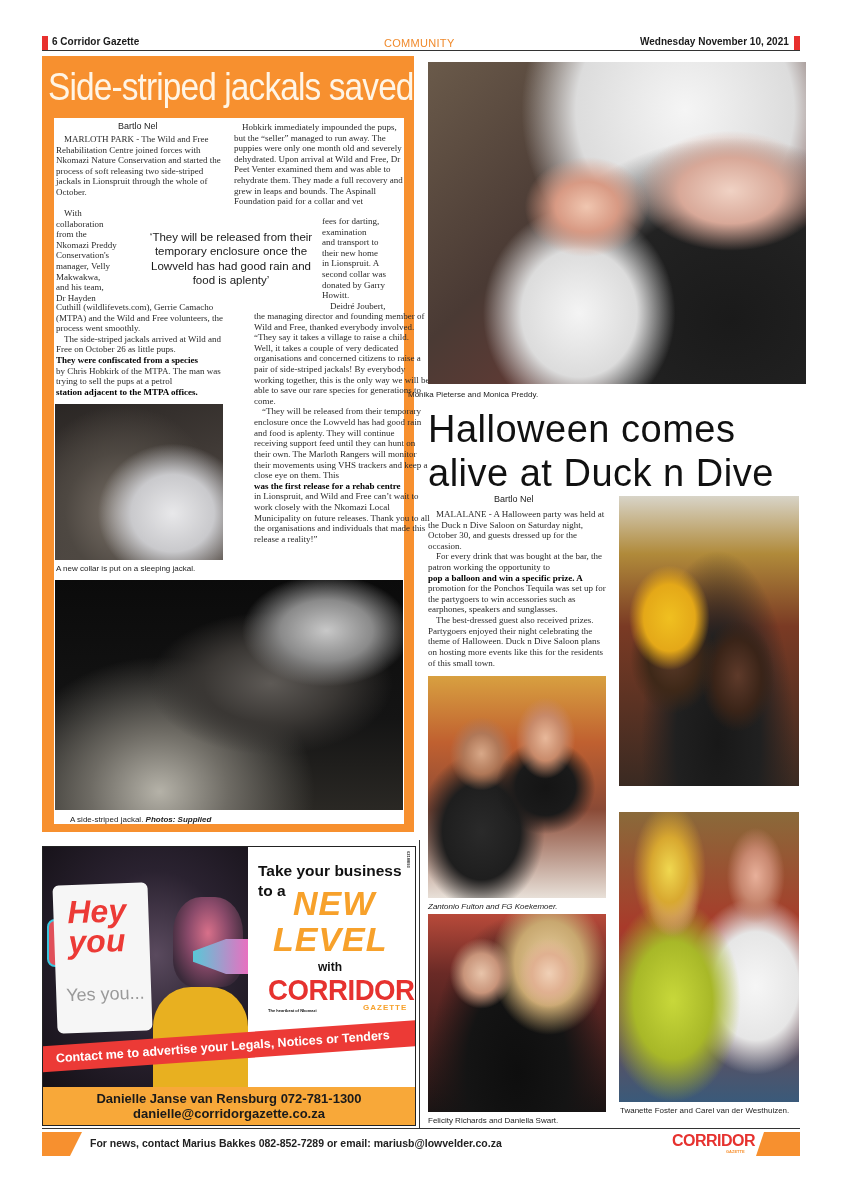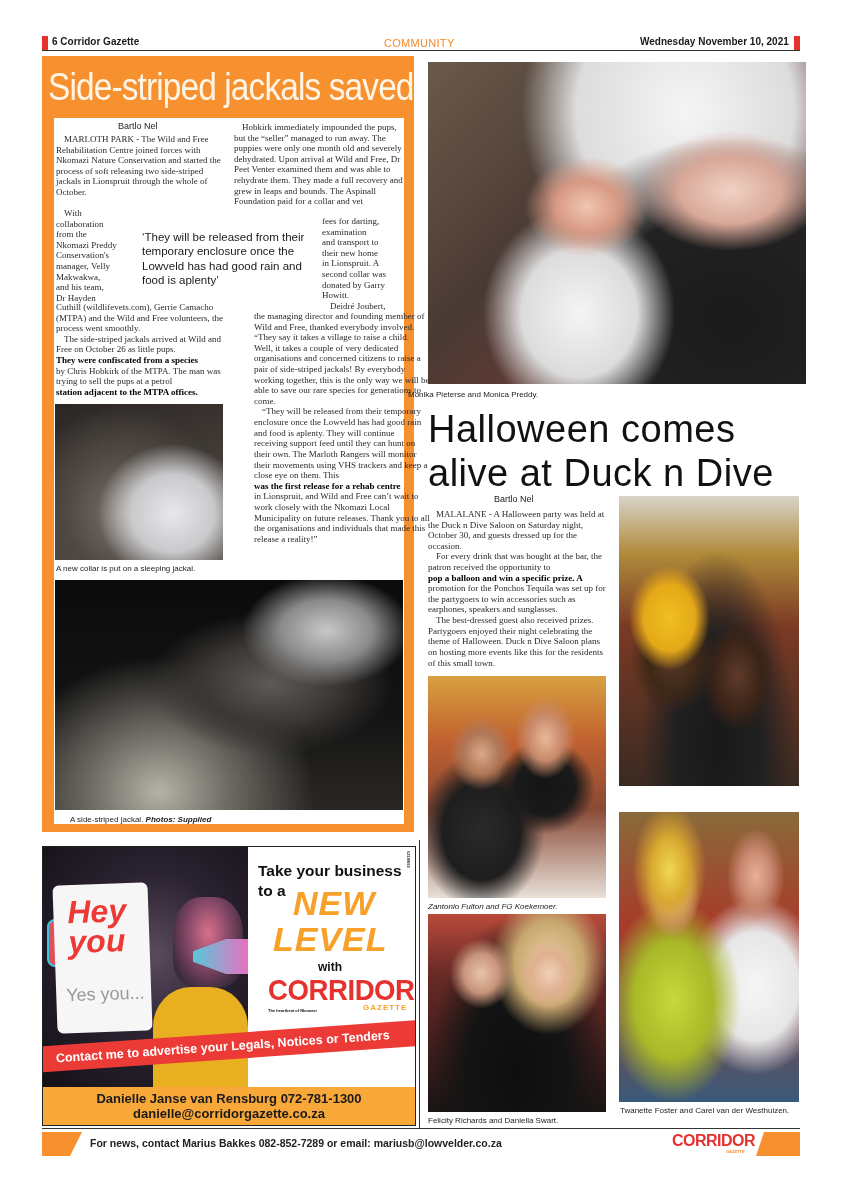--- a/index.html
+++ b/index.html
@@ -19,21 +19,21 @@
   
   .jackal-box { left: 42px; top: 56px; width: 372px; height: 776px; background: #f7902f; }
   .jackal-inner { left: 54px; top: 118px; width: 350px; height: 706px; background: #fff; }
   .jackal-title { left: 48px; top: 66px; font: 38px "Liberation Sans", sans-serif; color: #fff5e6; letter-spacing: -1px; transform: scaleX(0.88); transform-origin: left top; white-space: nowrap; }
 
   .byline { font: 9px "Liberation Sans", sans-serif; color: #222; }
   .body-text { font: 9px/1.18 "Liberation Serif", serif; color: #2a2a2a; text-align: left; }
   .body-text p { text-indent: 8px; }
   .bold-line { font-weight: bold; color: #000; }
 
-  .pullquote { font: 11.5px/1.25 "Liberation Sans", sans-serif; color: #1a1a1a; }
+  .pullquote { font: 11.5px/1.25 "Liberation Sans", sans-serif; color: #1a1a1a; text-align: center; }
 
   .photo { overflow: hidden; }
   .caption { font: 8px "Liberation Sans", sans-serif; color: #222; line-height: 1.2; }
   .caption b { font-style: italic; }
 
   
   .hw-title { left: 428px; top: 407px; font: 38px/44px "Liberation Sans", sans-serif; color: #111; letter-spacing: 0.5px; }
 
   
   .ad-box { left: 42px; top: 846px; width: 374px; height: 280px; border: 1px solid #222; background: #fff; overflow: hidden; }
@@ -149,21 +149,21 @@
 <div class="abs caption" style="left:408px; top:390px;">Monika Pieterse and Monica Preddy.</div>
 
 <div class="abs hw-title">
   <div>Halloween comes</div>
   <div>alive at Duck n Dive</div>
 </div>
 <div class="abs byline" style="left:494px; top:494px;">Bartlo Nel</div>
 
 <div class="abs body-text" style="left:428px; top:509px; width:182px;">
   <p>MALALANE - A Halloween party was held at the Duck n Dive Saloon on Saturday night, October 30, and guests dressed up for the occasion.</p>
-  <p>For every drink that was bought at the bar, the patron received the opportunity to</p>
+  <p>For every drink that was bought at the bar, the patron working the opportunity to</p>
   <div class="bold-line">pop a balloon and win a specific prize. A</div>
   <div>promotion for the Ponchos Tequila was set up for the partygoers to win accessories such as earphones, speakers and sunglasses.</div>
   <p>The best-dressed guest also received prizes. Partygoers enjoyed their night celebrating the theme of Halloween. Duck n Dive Saloon plans on hosting more events like this for the residents of this small town.</p>
 </div>
 
 <div class="abs photo" style="left:619px; top:496px; width:180px; height:290px; background:
   radial-gradient(ellipse at 28% 42%, #f0c020 0%, #e4a818 14%, transparent 22%),
   radial-gradient(ellipse at 30% 56%, #5a3a28 0%, #3e2818 14%, transparent 24%),
   radial-gradient(ellipse at 66% 62%, #5e3a2a 0%, #3a2418 14%, transparent 22%),
   radial-gradient(ellipse at 55% 85%, #181818 0%, #202020 30%, transparent 55%),

